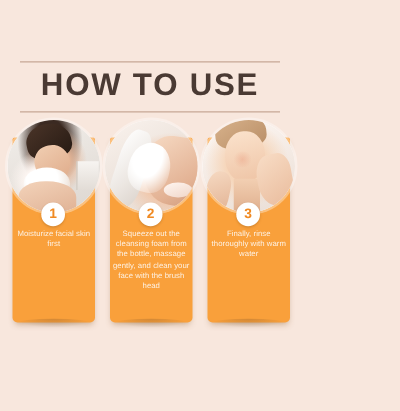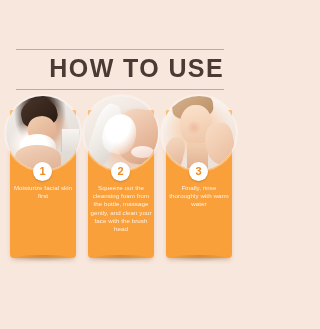--- a/index.html
+++ b/index.html
@@ -30,21 +30,21 @@
   }
   .title-rule {
     height: 1px;
     background: #c6a895;
     width: 100%;
   }
   .title-rule.bottom {
     margin-top: 1px;
   }
   .title-text {
-    text-align: right;
+    text-align: center;
     font-size: 25px;
     font-weight: bold;
     letter-spacing: 1.4px;
     color: #4a3a33;
     line-height: 1;
     padding: 6px 0 7px 0;
     white-space: nowrap;
   }
 
   

